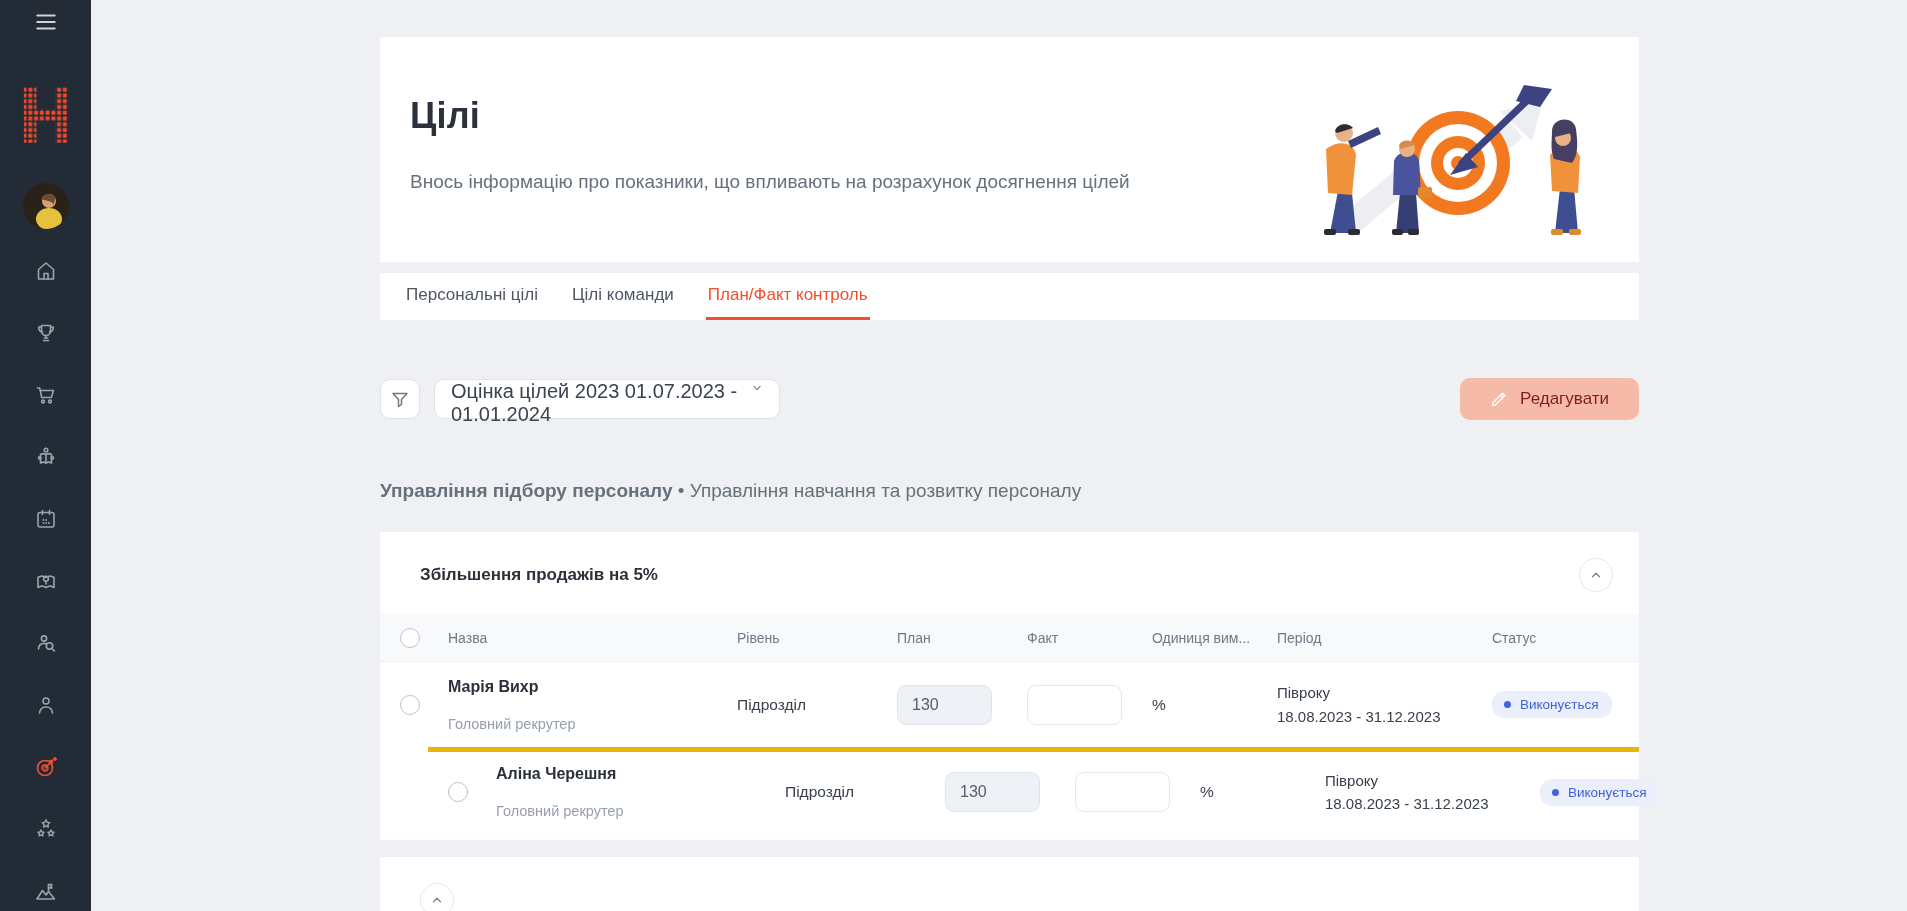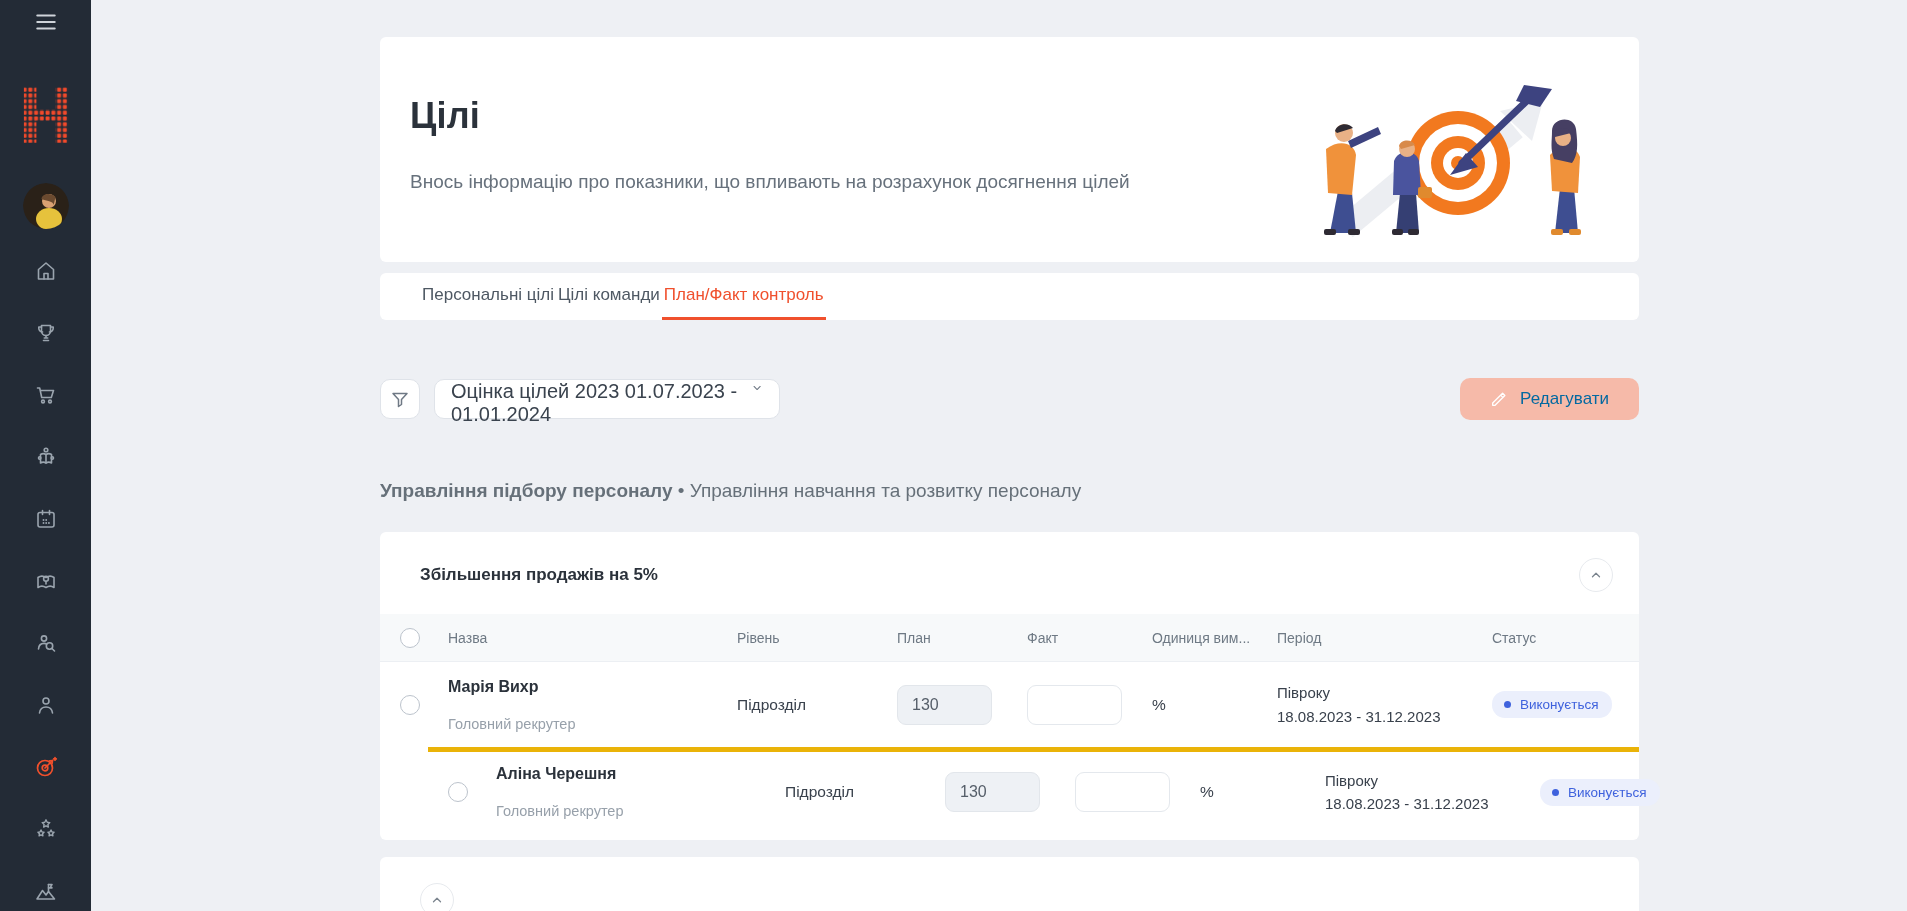--- a/index.html
+++ b/index.html
@@ -11,40 +11,40 @@
              display:flex; flex-direction:column; align-items:center; z-index:5; }
   .hamburger { margin-top:9px; cursor:pointer; }
   .logo { margin-top:48px; }
   .avatar { margin-top:36px; width:46px; height:46px; border-radius:50%; overflow:hidden; cursor:pointer; }
   .nav { margin-top:30px; display:flex; flex-direction:column; align-items:center; gap:38px; }
   .nav-item { width:24px; height:24px; cursor:pointer; display:flex; align-items:center; justify-content:center; }
 
   
   .content { position:absolute; left:380px; top:0; width:1259px; }
 
-  .card { background:#fff; border-radius:6px; }
+  .card { background:#fff; border-radius:0; }
 
   .hero { margin-top:37px; height:225px; position:relative; padding:58px 30px 0 30px; }
   .hero-title { font-size:36px; font-weight:700; color:#2B323B; letter-spacing:.2px; }
   .hero-sub { margin-top:34px; font-size:19px; color:#67717C; }
   .hero-art { position:absolute; right:34px; top:46px; width:305px; height:158px; }
 
-  .tabs { margin-top:11px; height:47px; display:flex; padding:0 40px; }
+  .tabs { margin-top:11px; height:47px; display:flex; padding:0 24px; gap:30px; }
   .tab { display:flex; align-items:center; padding:0 2px; font-size:17px; color:#4E5863;
          border-bottom:3px solid transparent; cursor:pointer; }
   .tab.active { color:#F0502D; border-color:#F0502D; font-weight:500; }
 
   .filter-row { margin-top:58px; display:flex; align-items:center; gap:14px; }
   .icon-btn { width:40px; height:40px; background:#fff; border:1px solid #DFE3E9; border-radius:10px;
               display:flex; align-items:center; justify-content:center; cursor:pointer; }
   .dropdown { width:346px; height:40px; background:#fff; border:1px solid #DFE3E9; border-radius:10px;
               display:flex; justify-content:space-between; padding:0 16px;
               font-size:20px; color:#3A434E; cursor:pointer; }
   .btn-edit { margin-left:auto; height:42px; padding:0 30px; background:#F6BAA9; border:none; border-radius:10px;
-              color:#0369a1; font-size:17px; display:flex; align-items:center; gap:12px;
+              color:#7f1d1d; font-size:17px; display:flex; align-items:center; gap:12px;
               font-family:"Liberation Sans", sans-serif; cursor:default; }
 
   .group-header { margin-top:60px; font-size:19px; color:#667079; }
   .group-header b { font-weight:700; }
 
   .goal-card { margin-top:30px; }
   .goal-head { display:flex; align-items:center; justify-content:space-between; padding:26px 26px 22px 40px; }
   .goal-title { font-size:17px; font-weight:700; color:#2B323B; }
   .collapse-btn { width:34px; height:34px; border-radius:50%; border:1px solid #E7EAEE; background:#fff;
                   display:flex; align-items:center; justify-content:center; cursor:pointer; }

